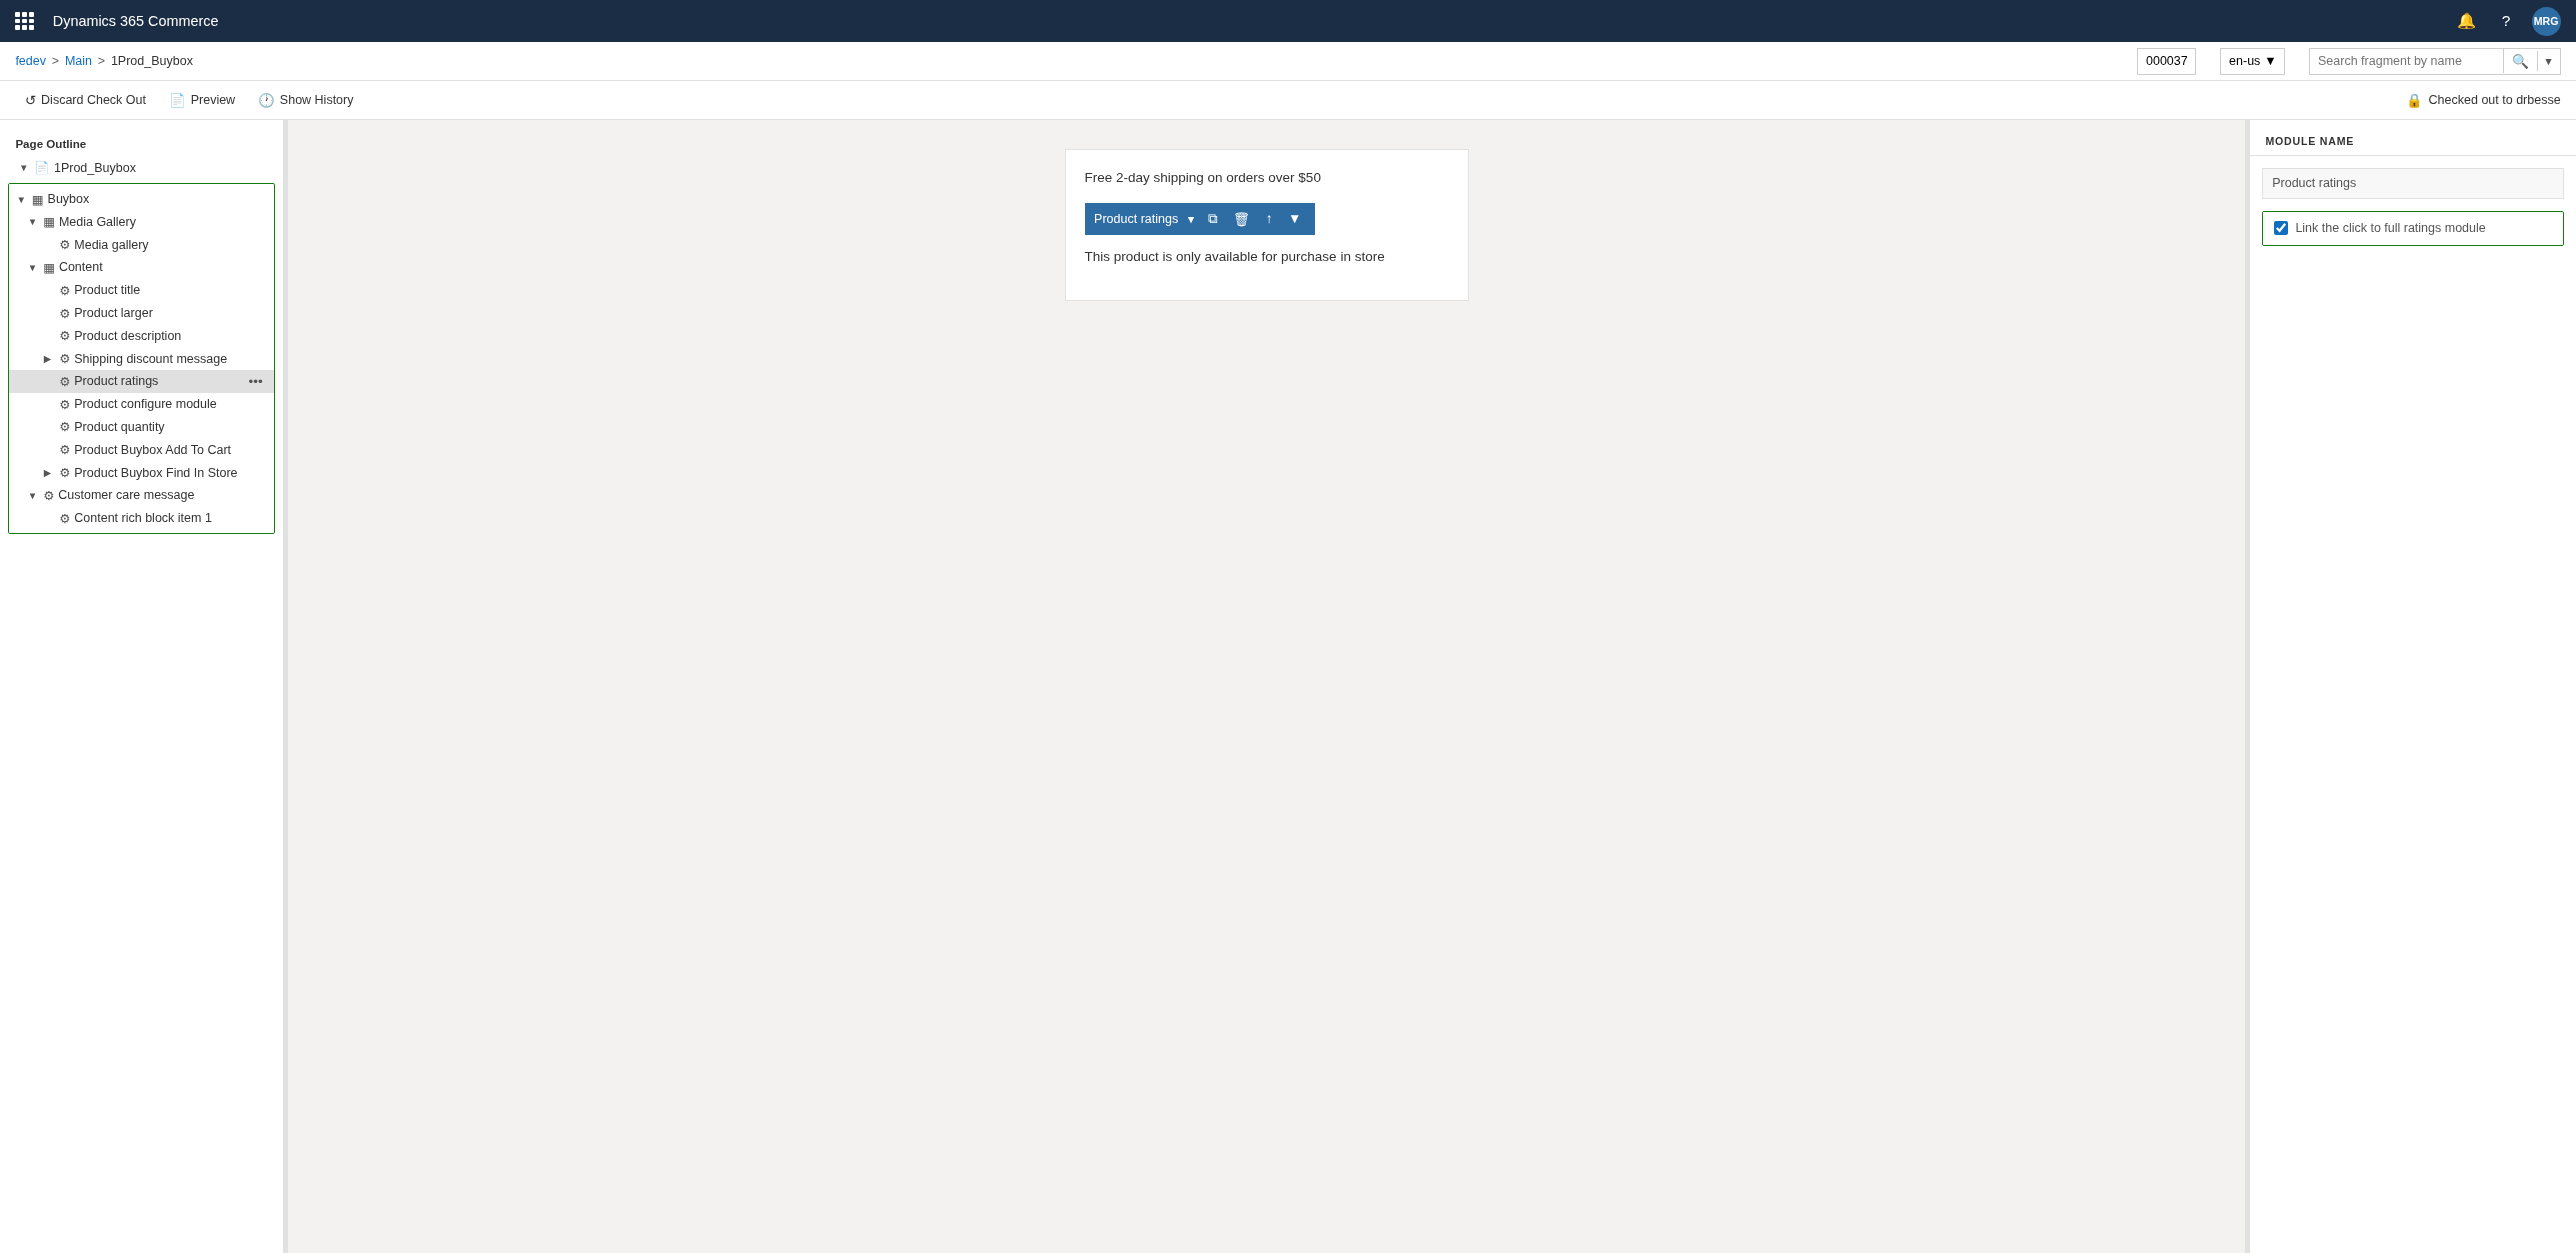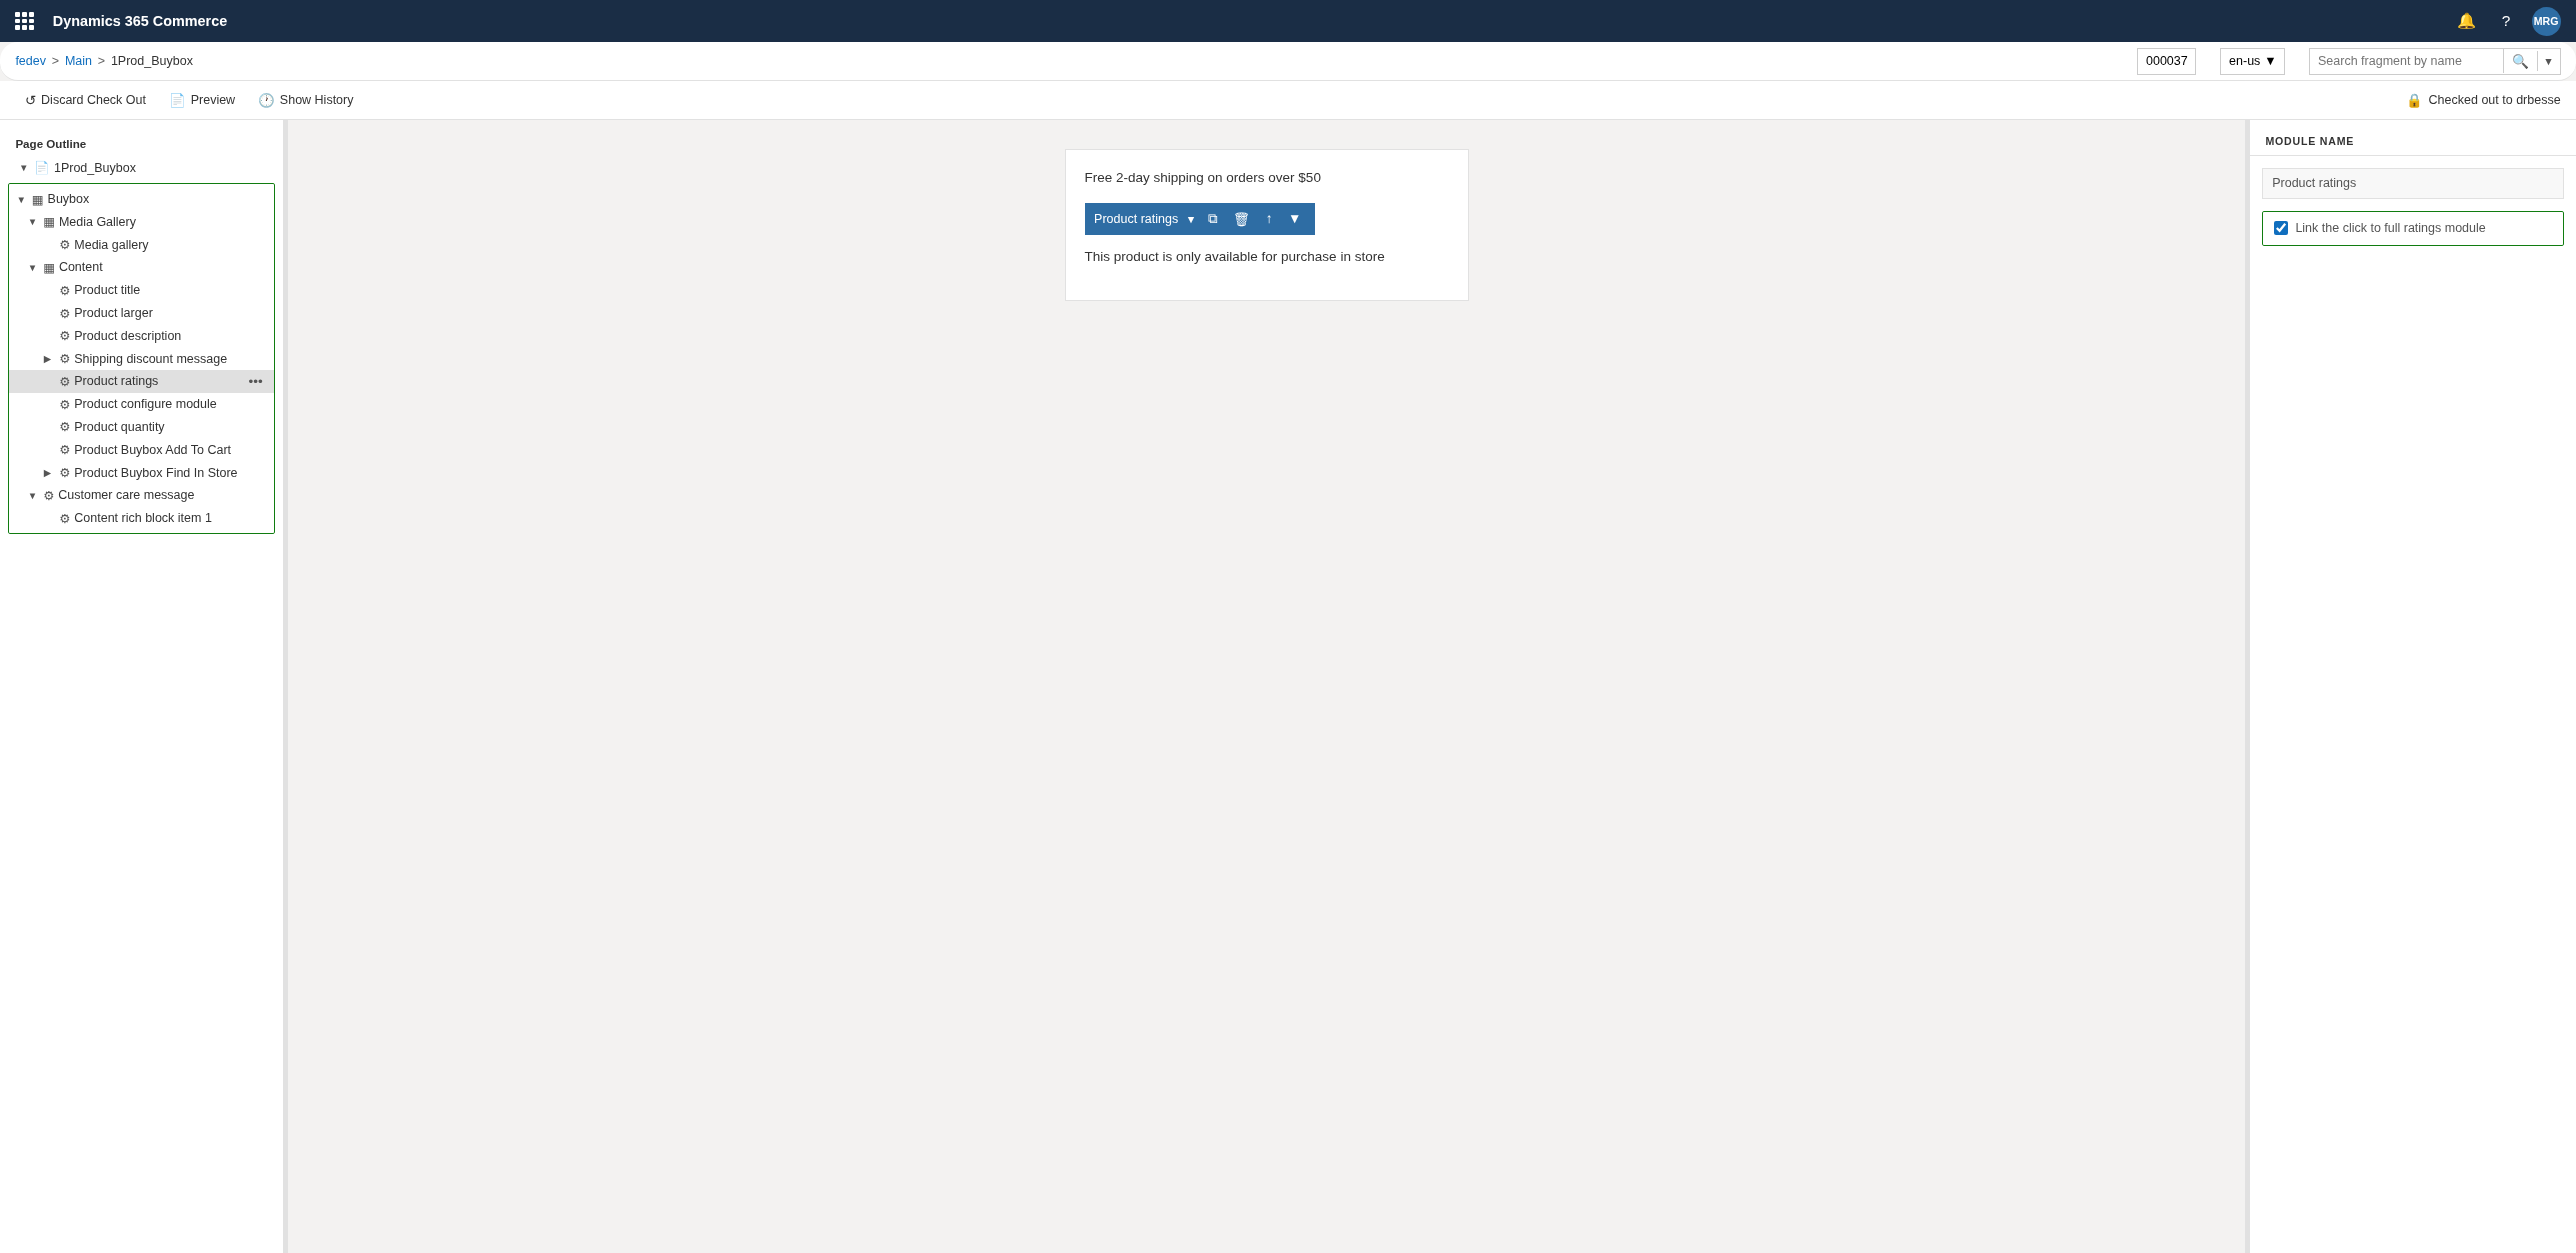--- a/index.html
+++ b/index.html
@@ -21,21 +21,21 @@
       gap: 1.9px;
       margin-right: 7.7px;
     }
     .top-nav .waffle-icon span {
       width: 4.8px; height: 4.8px;
       background: #fff;
       border-radius: 1px;
     }
     .top-nav .app-title {
       font-size: 14.4px;
-      font-weight: 700;
+      font-weight: 400;
       color: #fff;
       margin-right: auto;
       text-align: center;
     }
     .top-nav .nav-icons {
       display: flex;
       align-items: center;
       gap: 17.3px;
     }
     .nav-icon-btn {
@@ -56,21 +56,20 @@
 
     
     .breadcrumb-bar {
       background: #fff;
       border-bottom: 1px solid #e1e1e1;
       height: 39px;
       display: flex;
       align-items: center;
       padding: 0 15.4px;
       gap: 0;
-      border-radius: 18px;
     }
     .breadcrumb-bar .breadcrumb {
       display: flex; align-items: center; gap: 5.8px;
       font-size: 12.5px; color: #106ebe;
     }
     .breadcrumb-bar .breadcrumb .sep { color: #666; }
     .breadcrumb-bar .breadcrumb .current { color: #333; font-weight: 400; }
     .breadcrumb-bar .right-controls {
       margin-left: auto;
       display: flex; align-items: center; gap: 24px;

